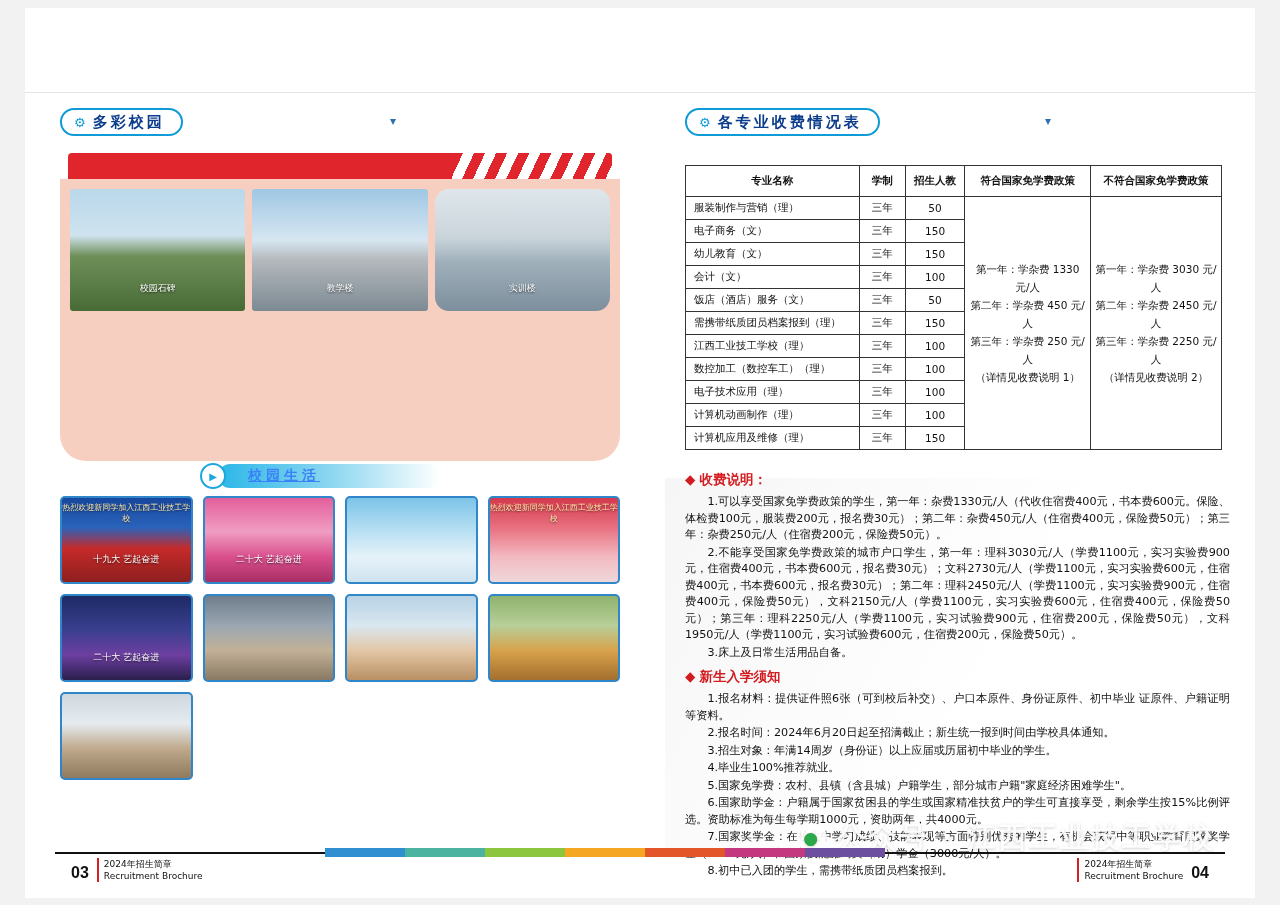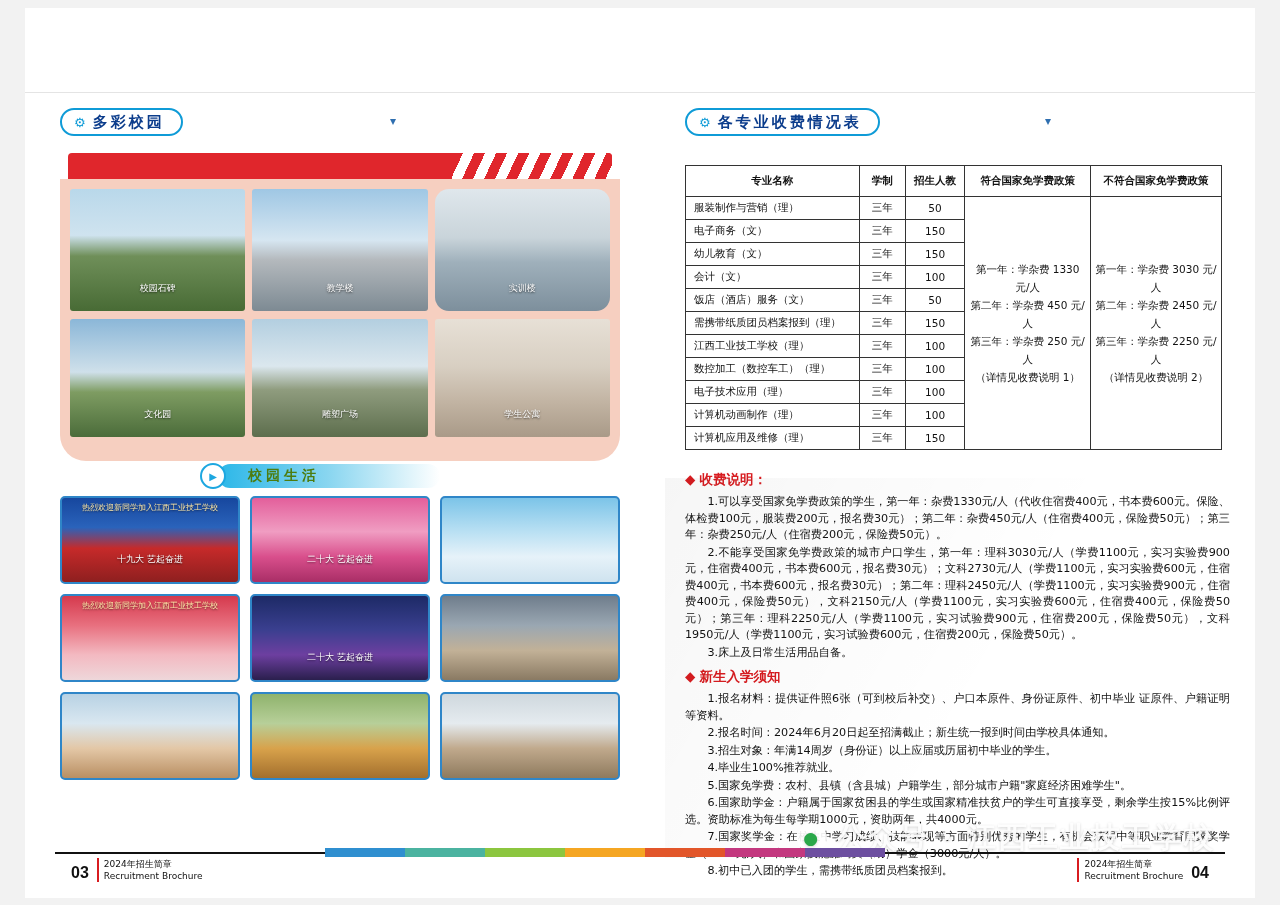--- a/index.html
+++ b/index.html
@@ -123,26 +123,26 @@
   .life-bar .circ{
     position:absolute;left:0;top:0;width:26px;height:26px;border-radius:50%;
     background:#fff;border:2px solid #1da7e0;box-sizing:border-box;
     display:flex;align-items:center;justify-content:center;color:#1da7e0;font-size:10px;
   }
   .life-bar .bg{
     position:absolute;left:18px;top:1px;width:222px;height:24px;border-radius:12px;
     background:linear-gradient(90deg,#2bb7e8 0%,#8ad6f0 50%,#ffffff 100%);
   }
   .life-bar .lbl{
-    position:absolute;left:48px;top:4px;color:#4d7c0f;font-size:14px;font-weight:bold;
-    letter-spacing:4px;font-family:"DejaVu Sans","Liberation Sans",sans-serif;
+    position:absolute;left:48px;top:4px;color:#3b82f6;font-size:14px;font-weight:bold;
+    letter-spacing:4px;font-family:"DejaVu Sans","Liberation Sans",sans-serif;text-decoration:underline;
   }
   .life-grid{
     position:absolute;left:35px;top:488px;width:560px;
-    display:grid;grid-template-columns:1fr 1fr 1fr;gap:10px;
+    display:grid;grid-template-columns:1fr 1fr 1fr 1fr;gap:10px;
   }
   .life-cell{
     height:84px;border:2px solid #2f86c8;border-radius:5px;overflow:hidden;position:relative;
   }
   
   .tbl-wrap{position:absolute;left:660px;top:157px;width:540px;}
   table{border-collapse:collapse;width:537px;font-size:10.5px;
     font-family:"DejaVu Sans","Liberation Sans",sans-serif;color:#111;}
   th,td{border:1px solid #333;padding:4px 3px;text-align:center;}
   th{font-weight:bold;background:#fff;height:22px;}
@@ -211,31 +211,20 @@
         <div class="ph ph-1 img-a">
           <div class="ph-cap">校园石碑</div>
         </div>
         <div class="ph ph-1 img-b">
           <div class="ph-cap">教学楼</div>
         </div>
         <div class="ph ph-1 img-c">
           <div class="ph-cap">实训楼</div>
         </div>
       </div>
-      <div class="grid3" style="margin-top:8px;">
-        <div class="ph ph-2 img-d">
-          <div class="ph-cap">文化园</div>
-        </div>
-        <div class="ph ph-2 img-e">
-          <div class="ph-cap">雕塑广场</div>
-        </div>
-        <div class="ph ph-2 img-f">
-          <div class="ph-cap">学生公寓</div>
-        </div>
-      </div>
     </div>
   </div>
 
   <div class="life-bar">
     <div class="bg"></div>
     <div class="circ">▶</div>
     <div class="lbl">校园生活</div>
   </div>
 
   <div class="life-grid">

